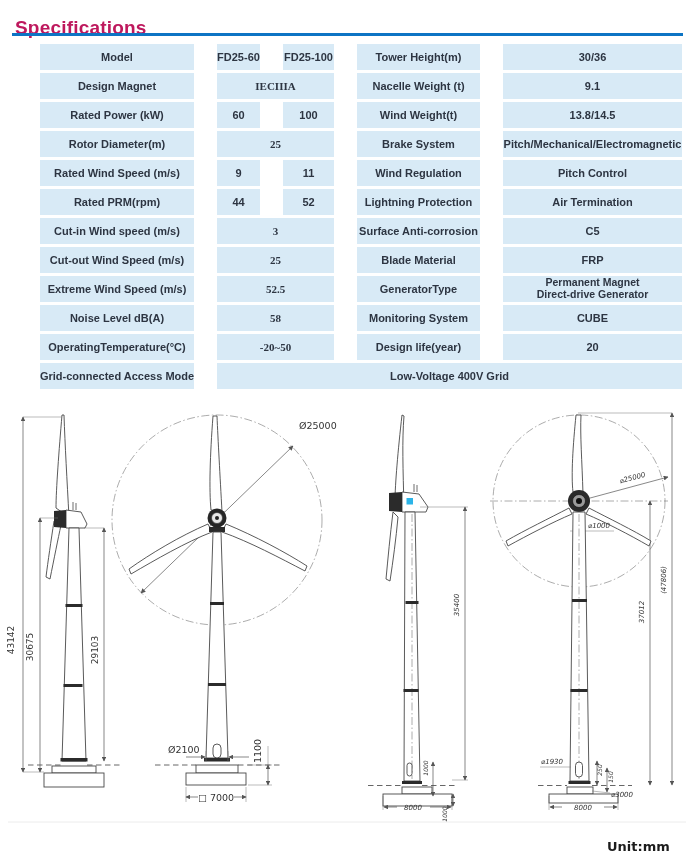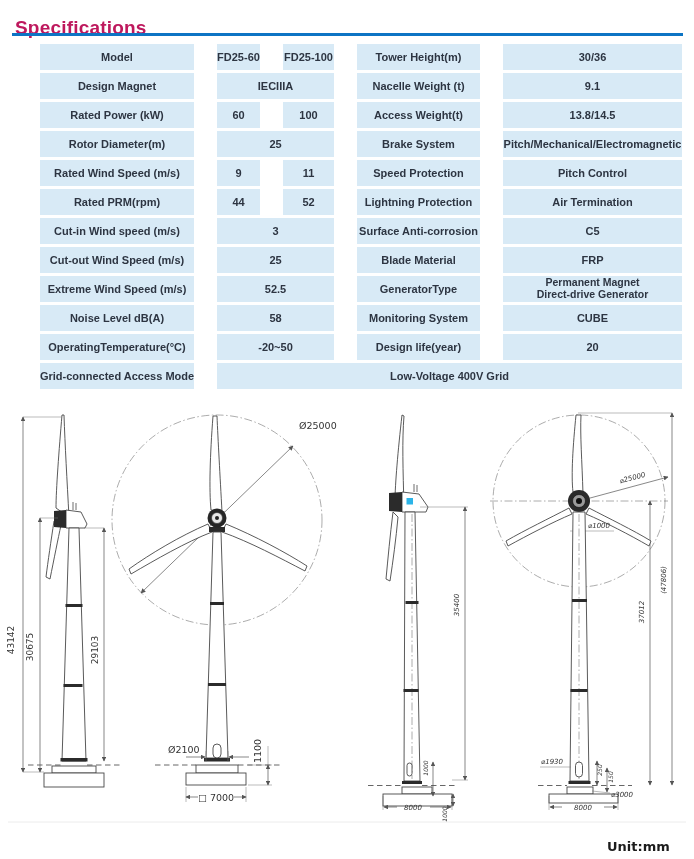--- a/index.html
+++ b/index.html
@@ -4,21 +4,21 @@
 <style>
   html,body{margin:0;padding:0;background:#fff;}
   body{width:694px;height:859px;position:relative;font-family:"Liberation Sans",sans-serif;overflow:hidden;}
   .page-title{position:absolute;left:15px;top:4px;font-size:19px;font-weight:bold;color:#be185d;letter-spacing:.2px;}
   .title-rule{position:absolute;left:12px;top:33px;width:671px;height:3px;background:#0d74c4;}
   .spec-table{position:absolute;left:20px;top:44px;display:grid;
     grid-template-columns:174px 63px 71px 143px 199px;
     grid-auto-rows:26px;gap:3px;background:#fff;}
   .cell{background:#d8eaf6;color:#2d3542;display:flex;align-items:center;justify-content:center;
     font-size:11px;font-weight:bold;text-align:center;line-height:1.1;white-space:nowrap;margin-left:20px;}
-  .s2{grid-column:span 2;}
+  .s2{grid-column:span 2;font-family:Liberation Serif, serif;}
   .s4{grid-column:span 4;}
   .two-line{display:flex;flex-direction:column;font-size:10.5px;line-height:1.12;justify-content:center;}
   .drawings{position:absolute;left:0;top:400px;}
   .st{fill:#fff;stroke:#474747;stroke-width:0.9;}
   .ln{fill:none;stroke:#474747;stroke-width:0.8;}
   .dk{fill:#2b2b2b;stroke:none;}
   .dim{stroke:#555;stroke-width:0.7;marker-start:url(#arw);marker-end:url(#arw);}
   .dime{stroke:#555;stroke-width:0.7;marker-end:url(#arw);}
   .ext{stroke:#777;stroke-width:0.5;}
   .cl{stroke:#666;stroke-width:0.55;stroke-dasharray:8 2.5 1.5 2.5;fill:none;}
@@ -44,32 +44,32 @@
   <div class="cell">30/36</div>
 
   <div class="cell">Design Magnet</div>
   <div class="cell s2">IECIIIA</div>
   <div class="cell">Nacelle Weight (t)</div>
   <div class="cell">9.1</div>
 
   <div class="cell">Rated Power (kW)</div>
   <div class="cell">60</div>
   <div class="cell">100</div>
-  <div class="cell">Access Weight(t)</div>
+  <div class="cell">Wind Weight(t)</div>
   <div class="cell">13.8/14.5</div>
 
   <div class="cell">Rotor Diameter(m)</div>
   <div class="cell s2">25</div>
   <div class="cell">Brake System</div>
   <div class="cell">Pitch/Mechanical/Electromagnetic</div>
 
   <div class="cell">Rated Wind Speed (m/s)</div>
   <div class="cell">9</div>
   <div class="cell">11</div>
-  <div class="cell">Speed Protection</div>
+  <div class="cell">Wind Regulation</div>
   <div class="cell">Pitch Control</div>
 
   <div class="cell">Rated PRM(rpm)</div>
   <div class="cell">44</div>
   <div class="cell">52</div>
   <div class="cell">Lightning Protection</div>
   <div class="cell">Air Termination</div>
 
   <div class="cell">Cut-in Wind speed (m/s)</div>
   <div class="cell s2">3</div>

